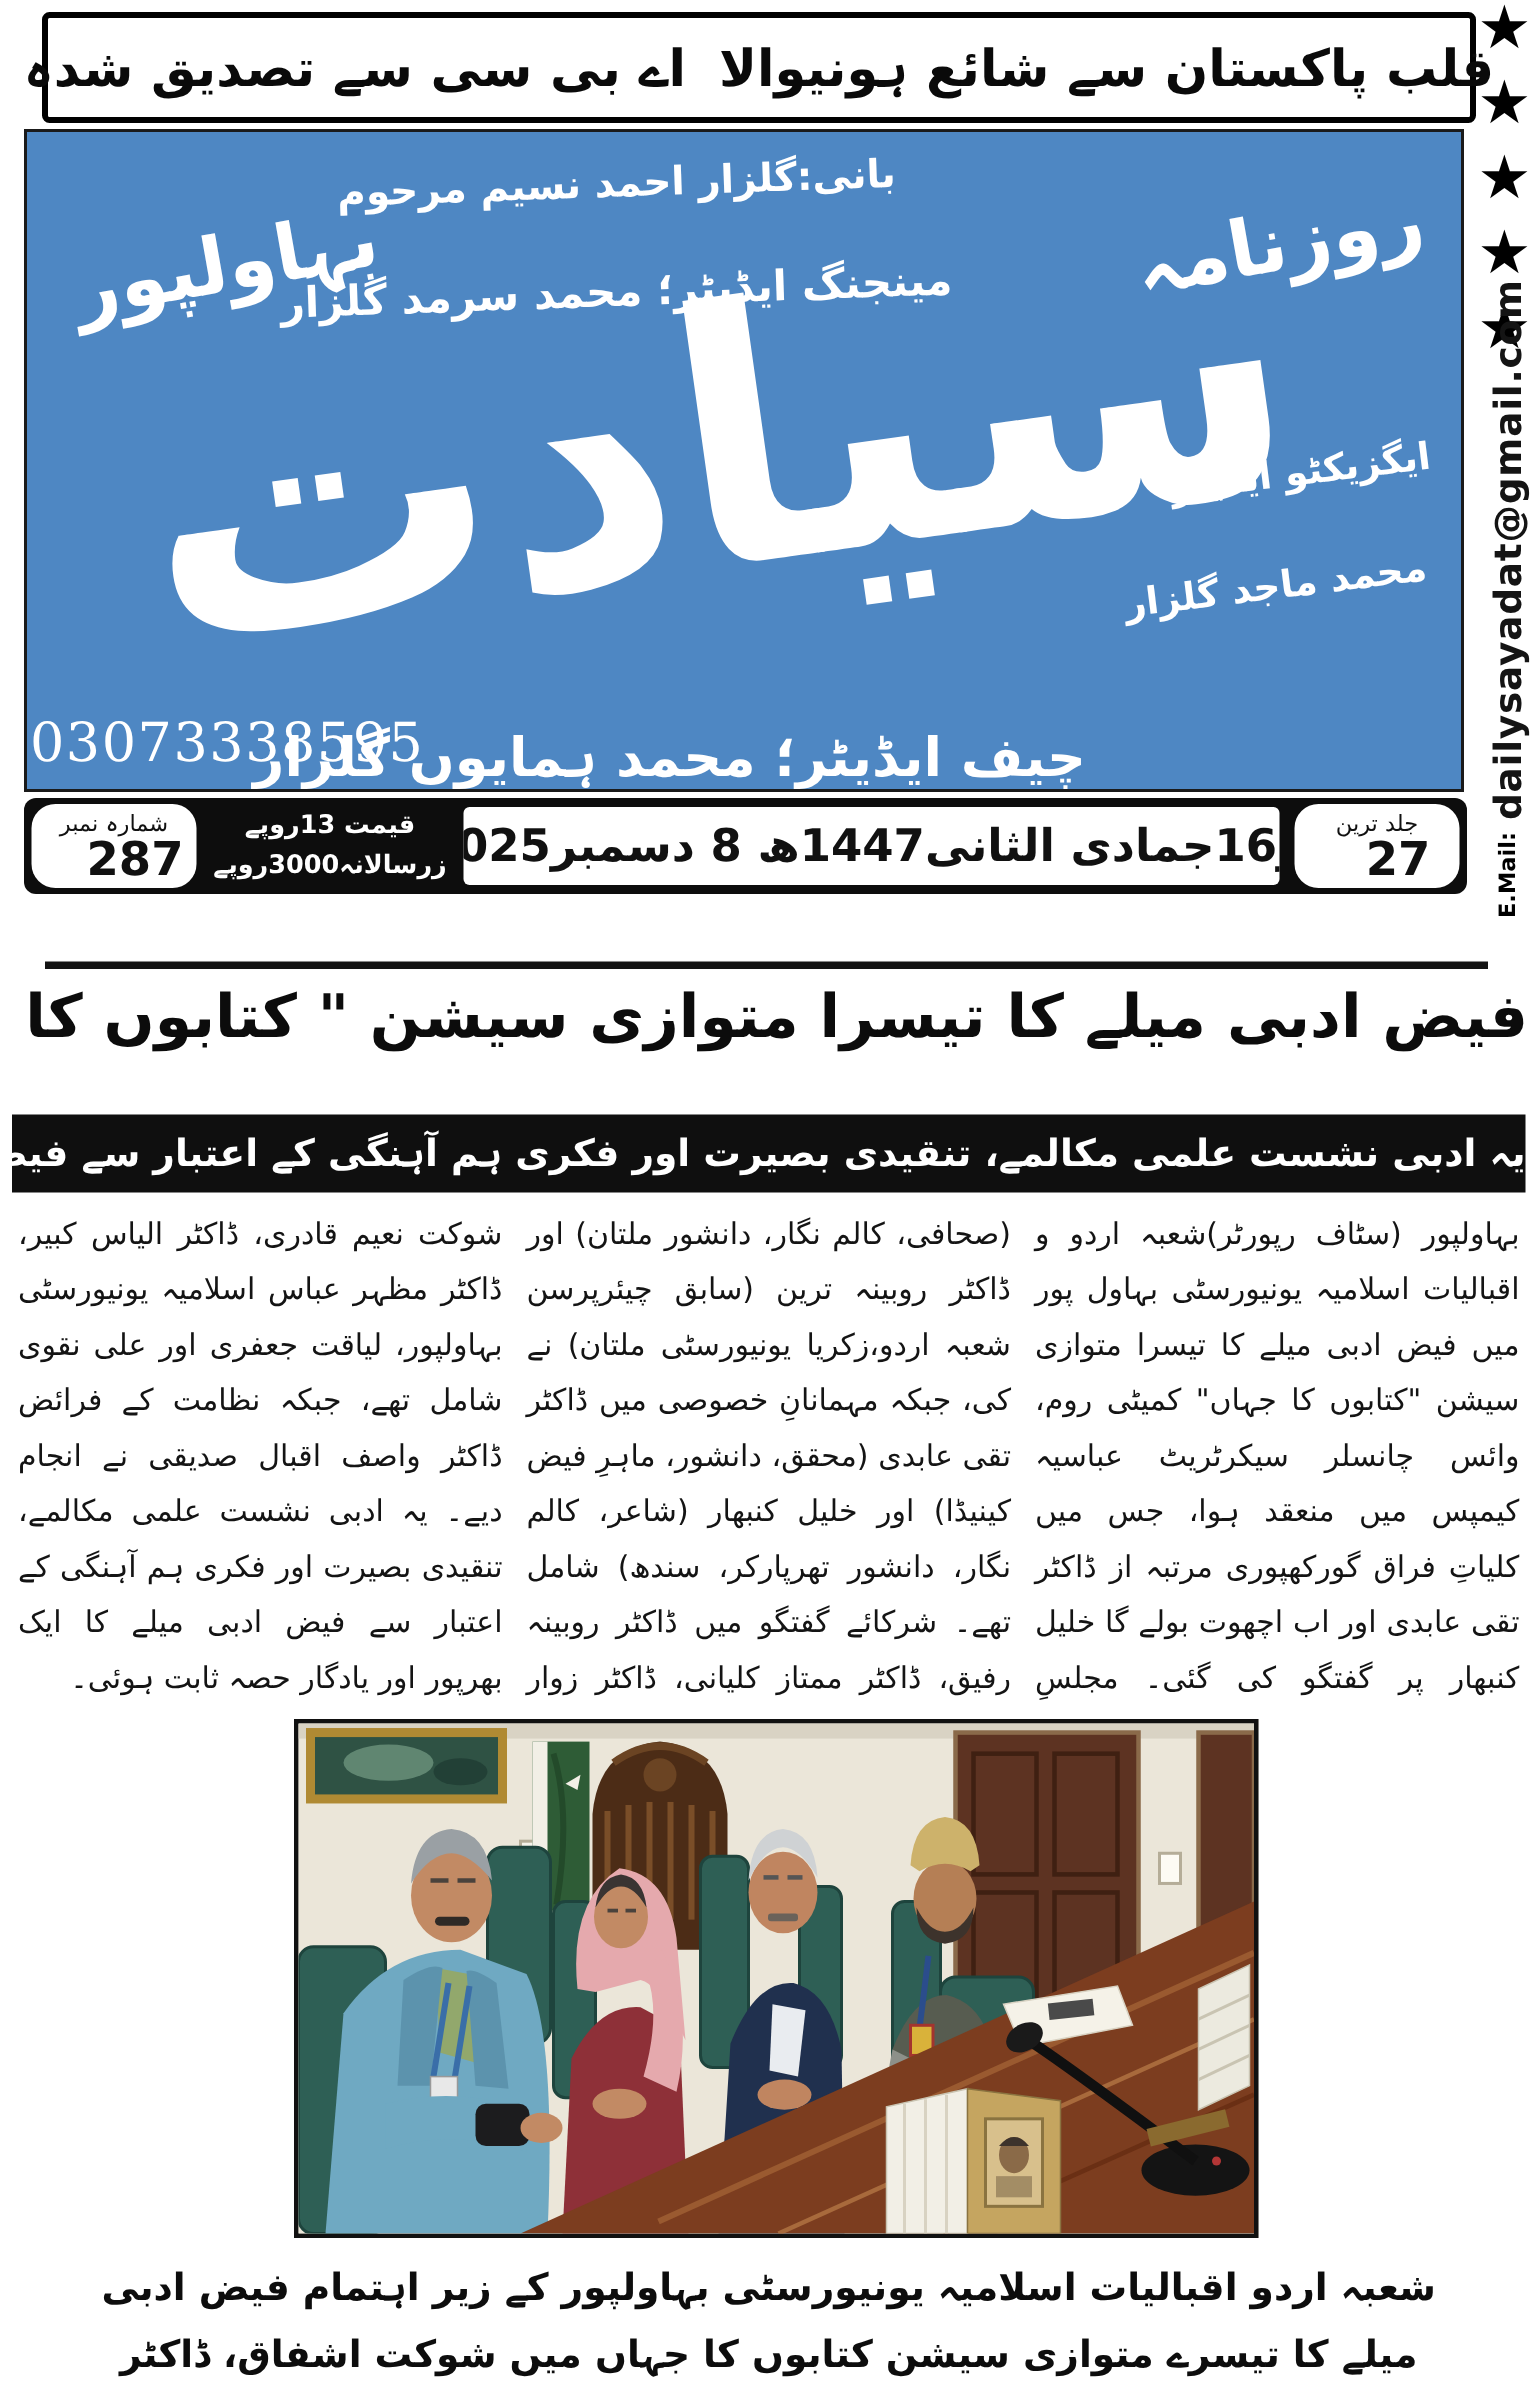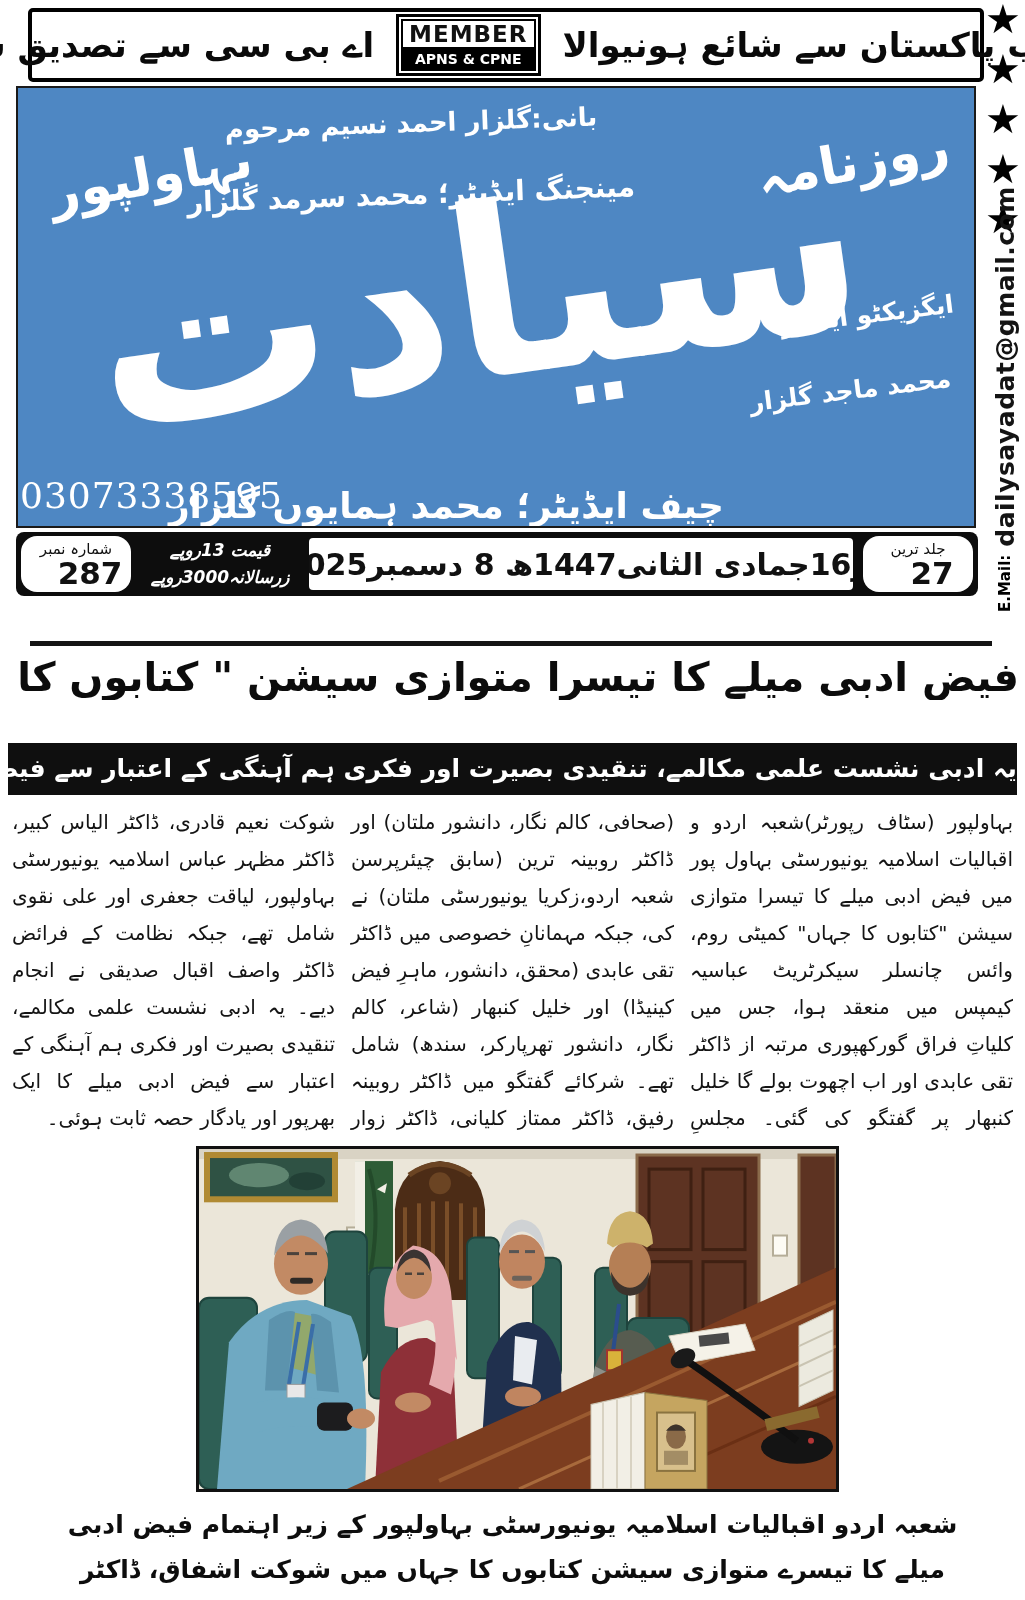--- a/index.html
+++ b/index.html
@@ -54,21 +54,21 @@
 
   
   .date-bar{
     position:absolute;left:16px;top:532px;width:962px;height:64px;box-sizing:border-box;
     background:#0d0d0d;border-radius:8px;display:flex;align-items:center;direction:ltr;
     padding:0 5px;gap:10px;
   }
   .pill{background:#fff;border-radius:16px;width:110px;height:56px;display:flex;flex-direction:column;justify-content:center;text-align:center;}
   .pill-label{font-size:15px;font-weight:normal;line-height:1.2;}
   .pill-num{font-size:31px;font-weight:bold;line-height:1;padding-left:28px;}
-  .price-block{color:#fff;font-size:17px;font-weight:bold;text-align:center;width:158px;line-height:1.6;white-space:nowrap;font-style:italic;}
+  .price-block{color:#fff;font-size:17px;font-weight:bold;text-align:center;width:158px;line-height:1.6;white-space:nowrap;}
   .date-box{background:#fff;flex:1;height:52px;border-radius:4px;display:flex;align-items:center;justify-content:center;font-size:30px;font-weight:bold;white-space:nowrap;overflow:hidden;}
 
   
   .rule{position:absolute;left:30px;top:641px;width:962px;height:5px;background:#141414;}
   .headline{
     position:absolute;left:6px;right:6px;top:654px;margin:0;text-align:center;
     font-size:40px;font-weight:bold;color:#0c0c0c;white-space:nowrap;overflow:hidden;
   }
   .subhead{
     position:absolute;left:8px;top:743px;width:1009px;height:52px;box-sizing:border-box;
@@ -101,26 +101,20 @@
   <div class="star-strip">
     <div class="stars">★★★★★</div>
     <div class="email-vert">
       <span class="email-label">E.Mail:</span>
       <span class="email-text">dailysayadat@gmail.com</span>
     </div>
   </div>
 
   <div class="top-banner">
     <span class="banner-text">قلب پاکستان سے شائع ہونیوالا</span>
-    <div class="member-box">
-      <div class="member-inner">
-        <div class="member-top">MEMBER</div>
-        <div class="member-bottom">APNS &amp; CPNE</div>
-      </div>
-    </div>
     <span class="banner-text">اے بی سی سے تصدیق شدہ</span>
   </div>
 
   <div class="masthead">
     <div class="mast-daily">روزنامہ</div>
     <div class="mast-city">بہاولپور</div>
     <div class="mast-founder">بانی:گلزار احمد نسیم مرحوم</div>
     <div class="mast-managing">مینجنگ ایڈیٹر؛ محمد سرمد گلزار</div>
     <div class="mast-title">سیادت</div>
     <div class="mast-exec-label">ایگزیکٹو ایڈیٹر</div>

